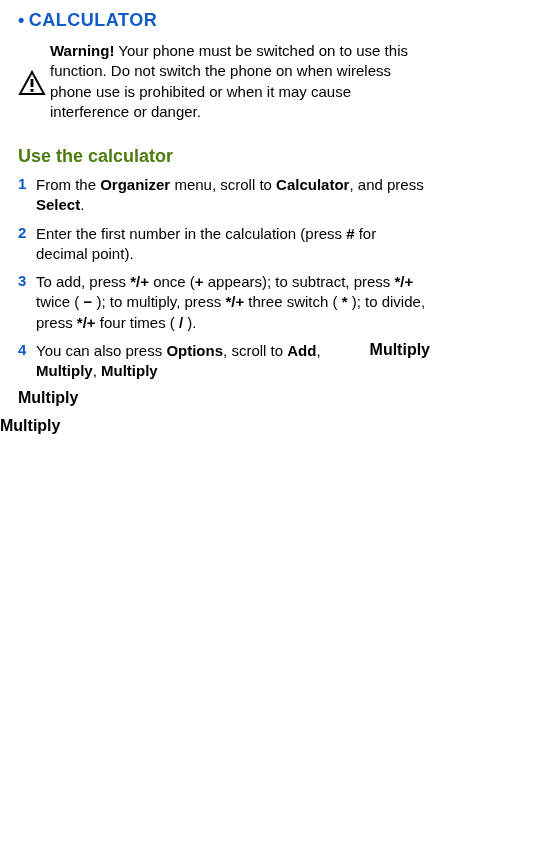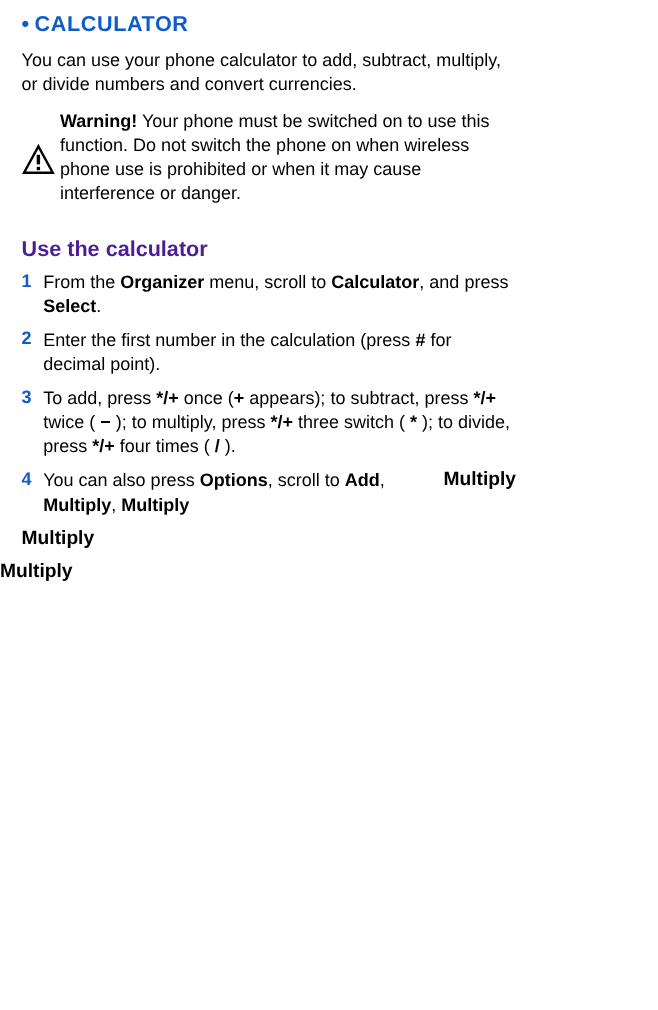--- a/index.html
+++ b/index.html
@@ -43,21 +43,21 @@
     height: 26px;
     margin-right: 4px;
     margin-top: 2px;
   }
   .notice .text {
     font-size: 15px;
     line-height: 1.35;
     flex: 1;
   }
   .h2 {
-    color: #4c1d95;
+    color: #4d7c0f;
     font-weight: bold;
     font-size: 18px;
     margin: 24px 0 8px 0;
     font-stretch: condensed;
   }
   .step {
     display: flex;
     align-items: flex-start;
     margin: 0 0 8px 0;
   }
@@ -79,21 +79,20 @@
 <body>
 
 
 
 <div class="page">
 
   <div class="h1">
     <span class="bullet">•</span><span>CALCULATOR</span>
   </div>
 
-  <p class="intro">You can use your phone calculator to add, subtract, multiply, or divide numbers and convert currencies.</p>
 
   <div class="notice">
     <span class="icon">
       <svg viewBox="0 0 28 26" width="28" height="26">
         <polygon points="14,2 26,24 2,24" fill="none" stroke="#000" stroke-width="2"></polygon>
         <rect x="12.6" y="9" width="2.8" height="8" fill="#000"></rect>
         <rect x="12.6" y="19" width="2.8" height="2.8" fill="#000"></rect>
       </svg>
     </span>
     <span class="text">

